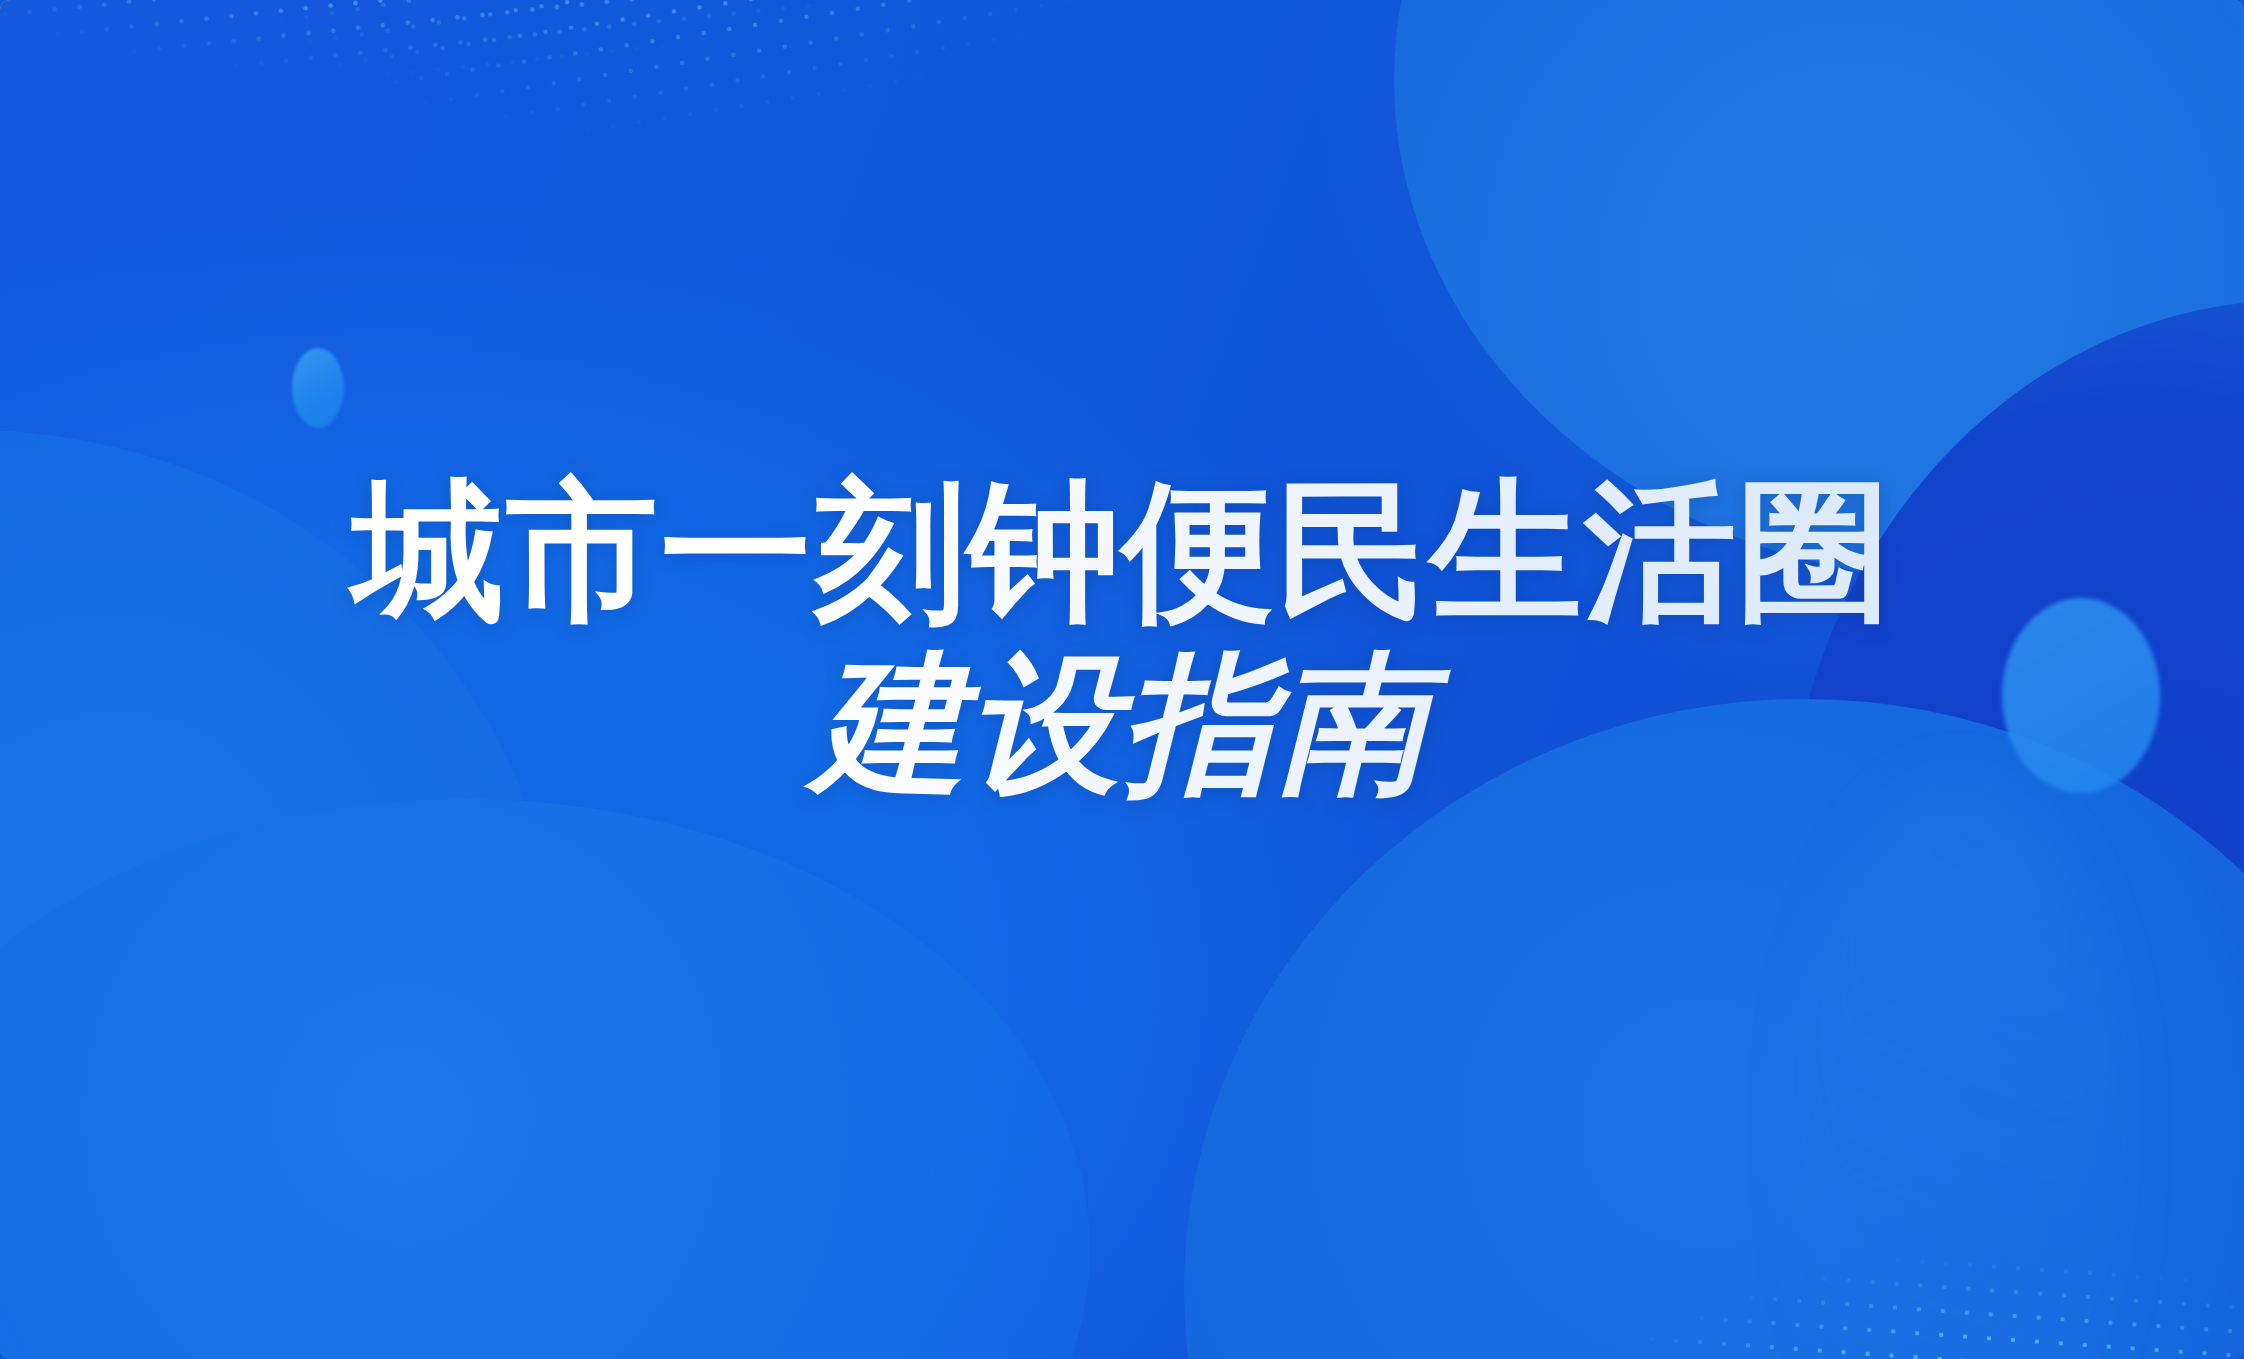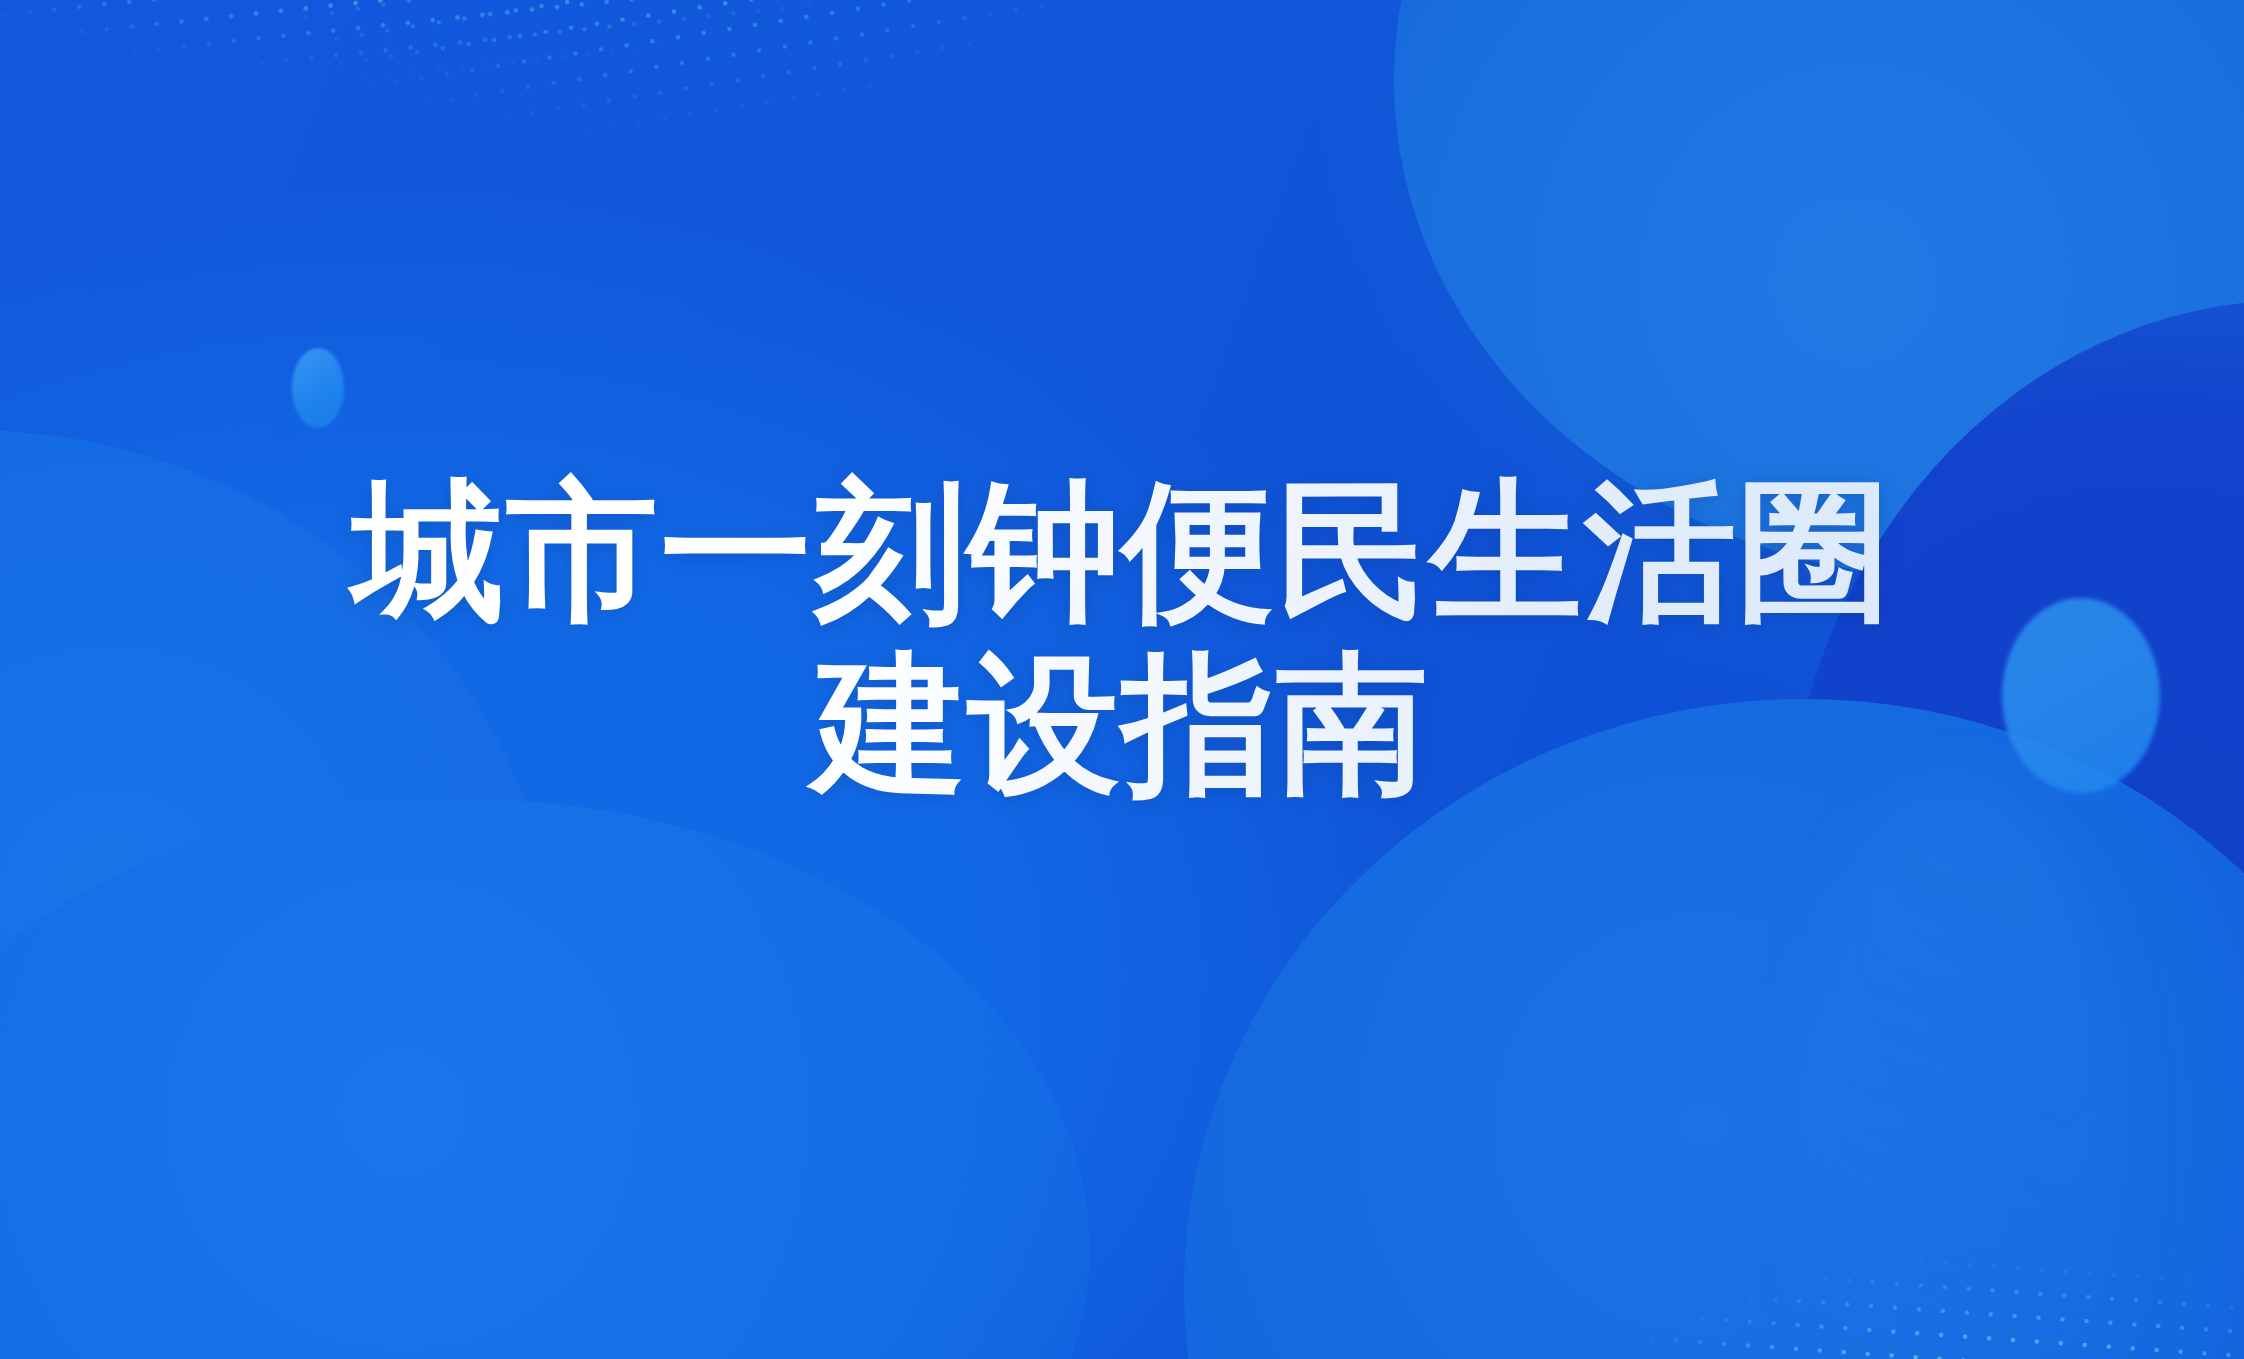--- a/index.html
+++ b/index.html
@@ -12,20 +12,21 @@
     background: #0e58db;
     font-family: "Liberation Sans", "DejaVu Sans", sans-serif;
   }
 
   #banner {
     position: relative;
     width: 2244px;
     height: 1359px;
     overflow: hidden;
     background: #eab308;
+    border-radius: 10px;
   }
 
   
   .bg-base {
     position: absolute;
     inset: 0;
     background:
       radial-gradient(ellipse 1500px 1100px at 18% 72%, #1269e6 0%, #1269e6 38%, rgba(18,105,230,0) 72%),
       radial-gradient(ellipse 1200px 1000px at 96% 8%, #1a72e0 0%, rgba(26,114,224,0) 70%),
       radial-gradient(ellipse 900px 900px at 99% 86%, #1243c9 0%, rgba(18,67,201,0) 68%),
@@ -199,20 +200,21 @@
     -webkit-background-clip: text;
     background-clip: text;
     color: transparent;
     -webkit-text-fill-color: transparent;
     text-shadow: none;
     filter: drop-shadow(0 3px 9px rgba(5, 40, 110, 0.22));
   }
 
   .title-line.line-2 {
     margin-top: 10px;
+    font-style: italic;
   }
 </style>
 </head>
 <body>
 
 <div id="banner">
 
   <div class="bg-base"></div>
 
   <div class="blob blob-tr"></div>

